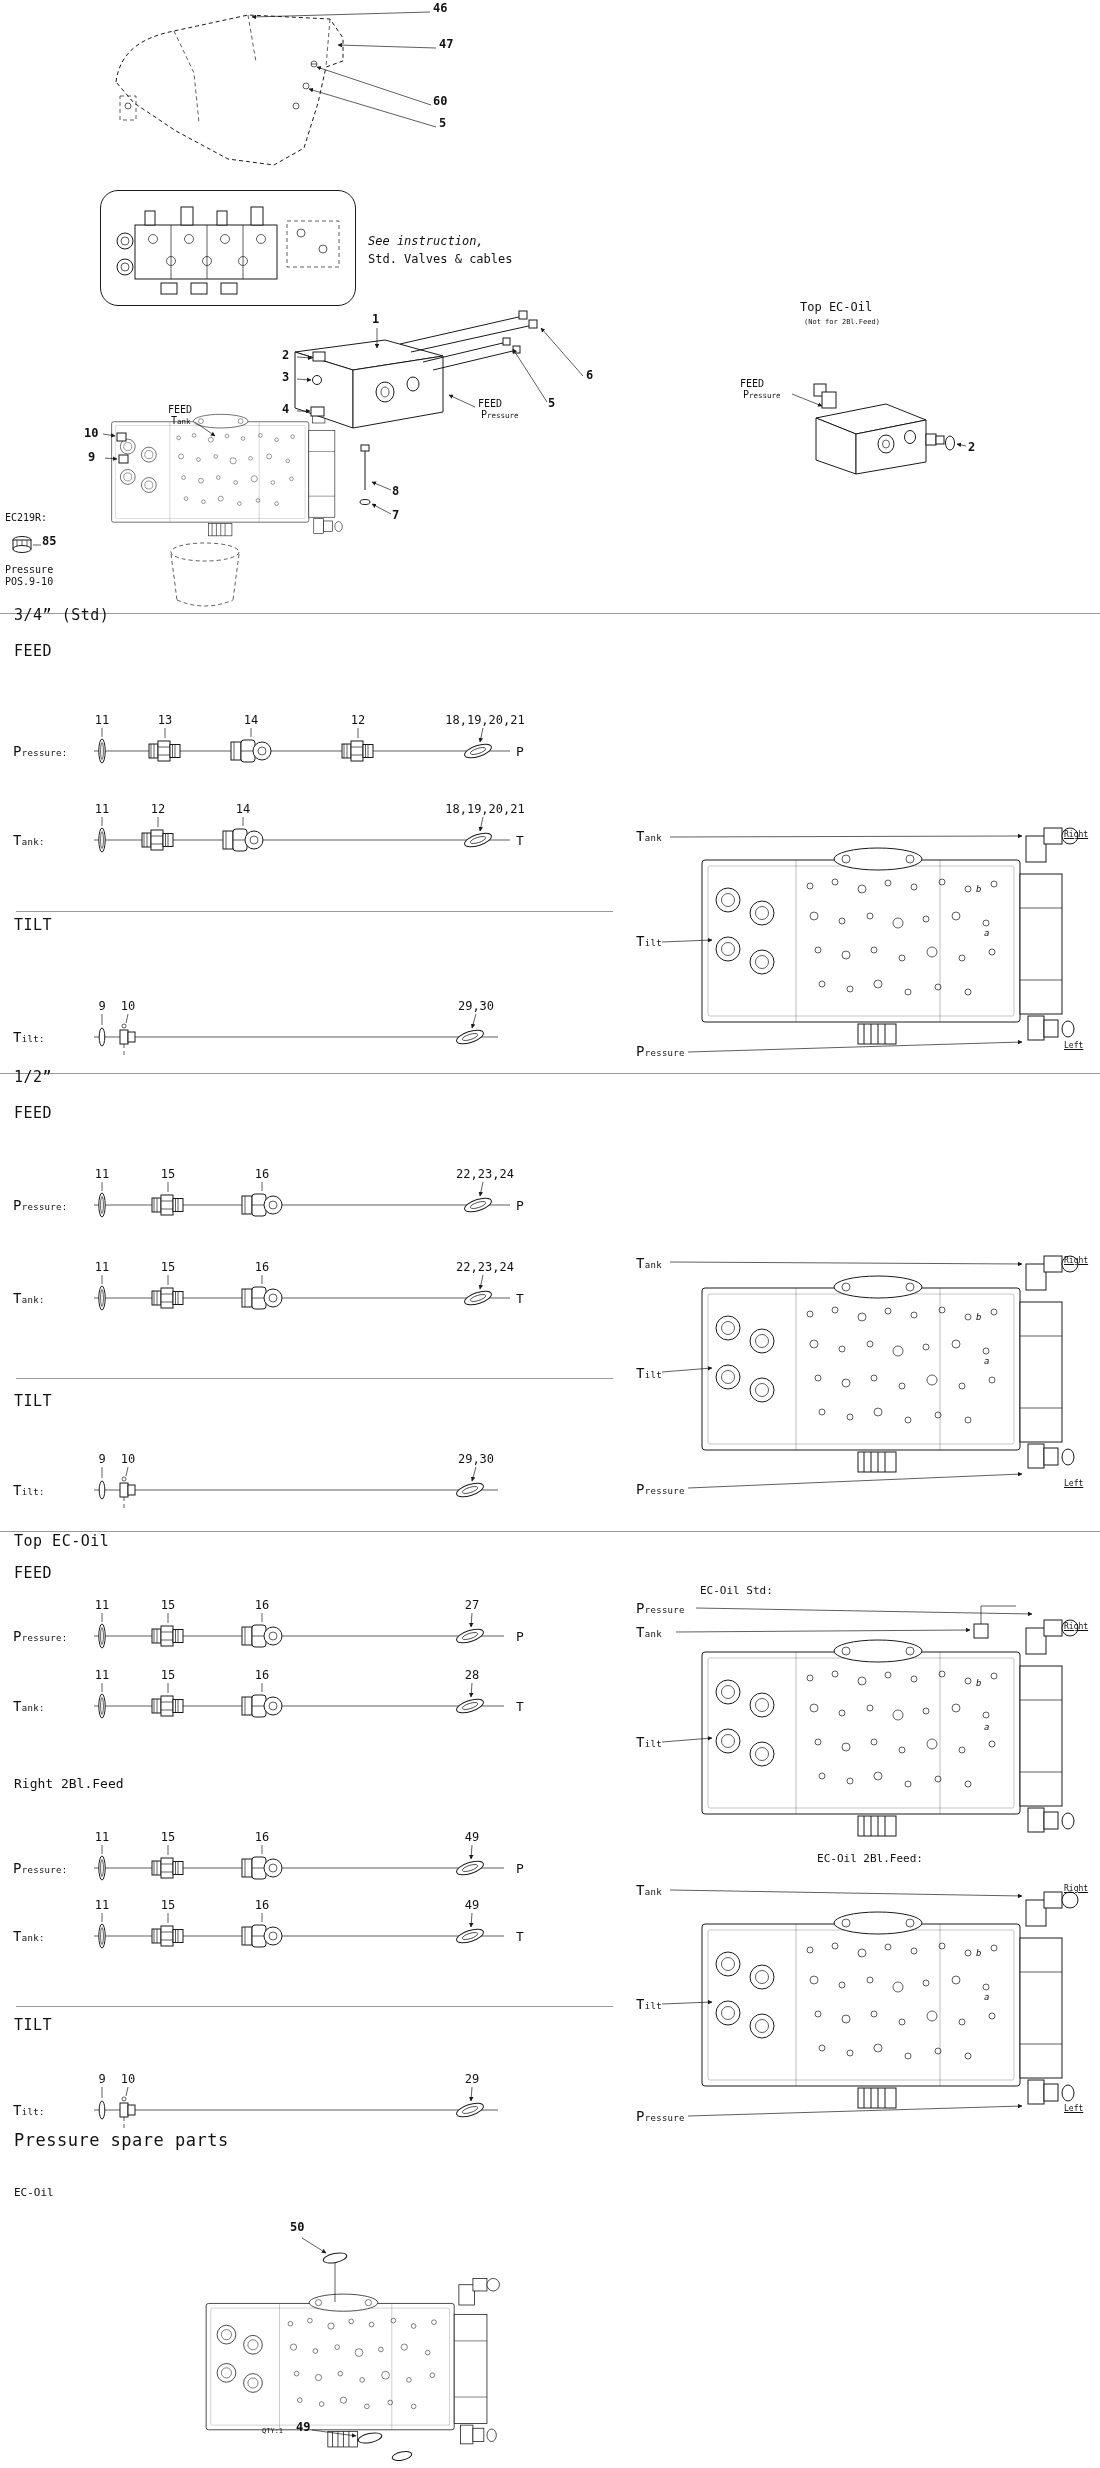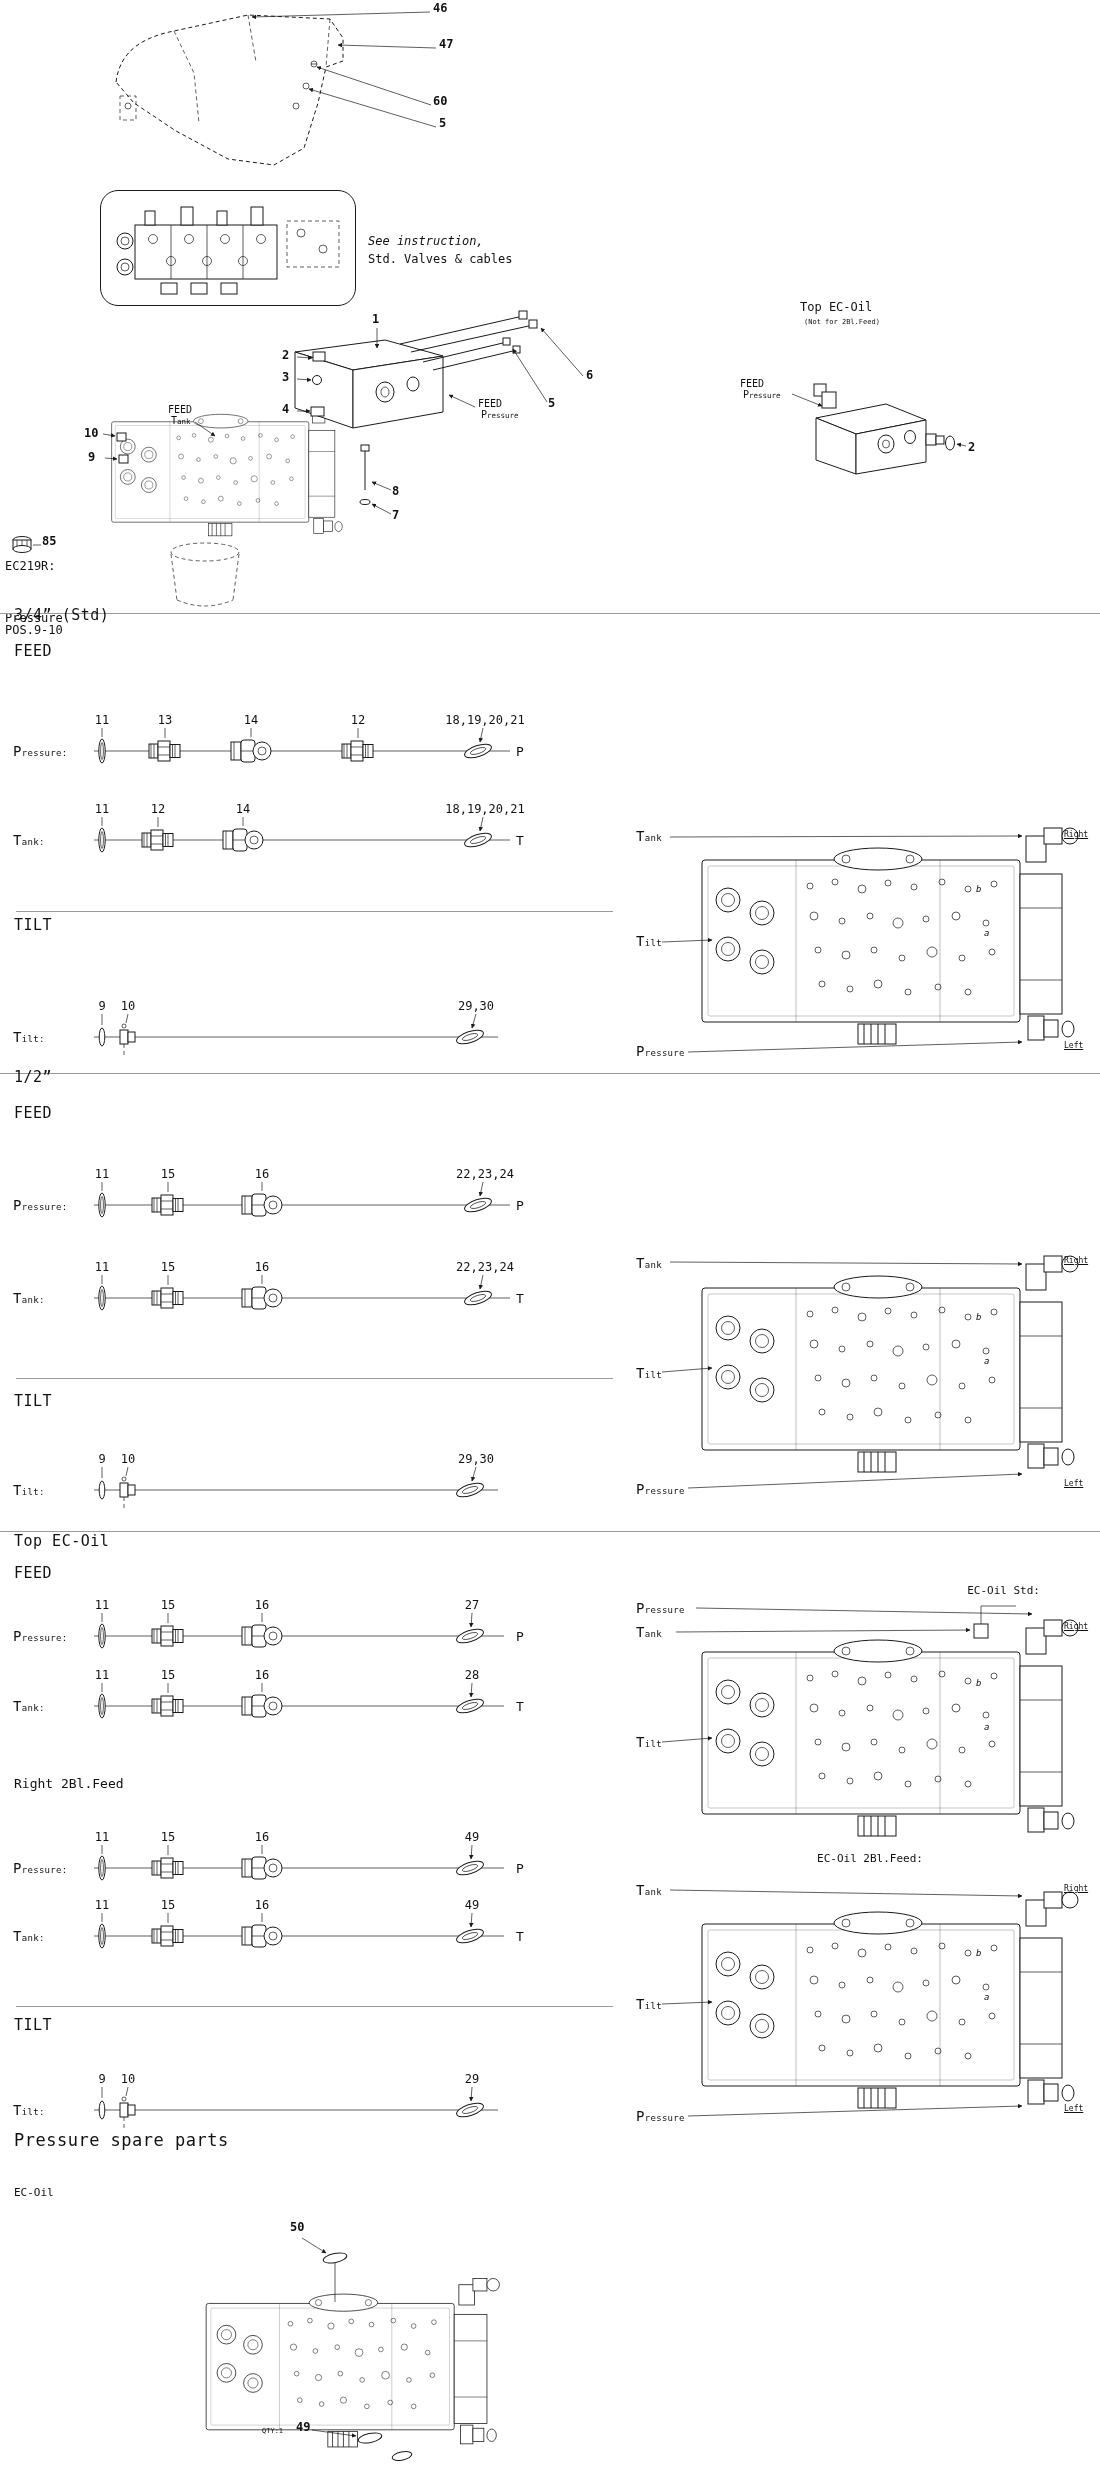--- a/index.html
+++ b/index.html
@@ -10,21 +10,21 @@
   .center-l { left:14px; width:600px; text-align:left; }
   .title { font-size:15px; letter-spacing:.5px; }
   .bigtitle { font-size:17px; letter-spacing:.5px; }
   .opt { font-size:13px; }
   .callout { font-size:12px;font-weight:bold; }
   .cap-label { display:inline-block; font-size:9px; letter-spacing:.3px; }
   .cap-label::first-letter { font-size:14px; }
   .feed-top { font-size:10px; line-height:11px; }
   .feed-sub { display:inline-block; font-size:7.5px; margin-left:3px; }
   .feed-sub::first-letter { font-size:10px; }
-  .small { font-size:12px;margin-top:47px; }
+  .small { font-size:10px; }
   .tiny { font-size:7px; }
   .cap11 { font-size:11px; }
   .cap12 { font-size:12px; }
   .edge { font-size:8px; text-decoration:underline; }
   .ital { font-style:italic; }
   .hr { position:absolute; height:1px; background:#9a9a9a; }
   svg.pos { position:absolute; overflow:visible; }
   svg text { font-family:"DejaVu Sans Mono", monospace; fill:#111; }
   .ln { stroke:#1a1a1a; stroke-width:1; fill:none; }
   .thin { stroke-width:.7; }
@@ -530,21 +530,21 @@
     <use href="#p-tiltpair" x="22" y="40"></use>
     <use href="#p-cap" x="390" y="40"></use>
     <line x1="22" y1="17" x2="22" y2="28" class="ln thin"></line>
     <line x1="48" y1="17" x2="46" y2="26" class="ln thin"></line>
     <line x1="392" y1="17" x2="391" y2="31" class="ln thin" marker-end="url(#arr)"></line>
     <text x="22" y="13" class="co">9</text>
     <text x="48" y="13" class="co">10</text>
     <text x="392" y="13" class="co">29</text>
   </svg>
 
-  <div class="t cap11" style="left:700px;top:1584px;width:340px;text-align:right">EC-Oil Std:</div>
+  <div class="t cap11" style="left:700px;top:1584px;width:340px;text-align:left">EC-Oil Std:</div>
   <svg class="pos" style="left:630px;top:1598px" width="470" height="235" viewBox="0 0 470 235">
     <use href="#manifold" y="6"></use>
     <rect x="344" y="26" width="14" height="14" class="ln fillw"></rect>
     <path d="M351,26 L351,8 L386,8" class="ln thin"></path>
     <line x1="66" y1="10" x2="402" y2="16" class="ln thin" marker-end="url(#arr)"></line>
     <line x1="46" y1="34" x2="340" y2="32" class="ln thin" marker-end="url(#arr)"></line>
     <line x1="32" y1="144" x2="82" y2="140" class="ln thin" marker-end="url(#arr)"></line>
     <text x="346" y="88" class="port">b</text>
     <text x="354" y="132" class="port">a</text>
   </svg>

